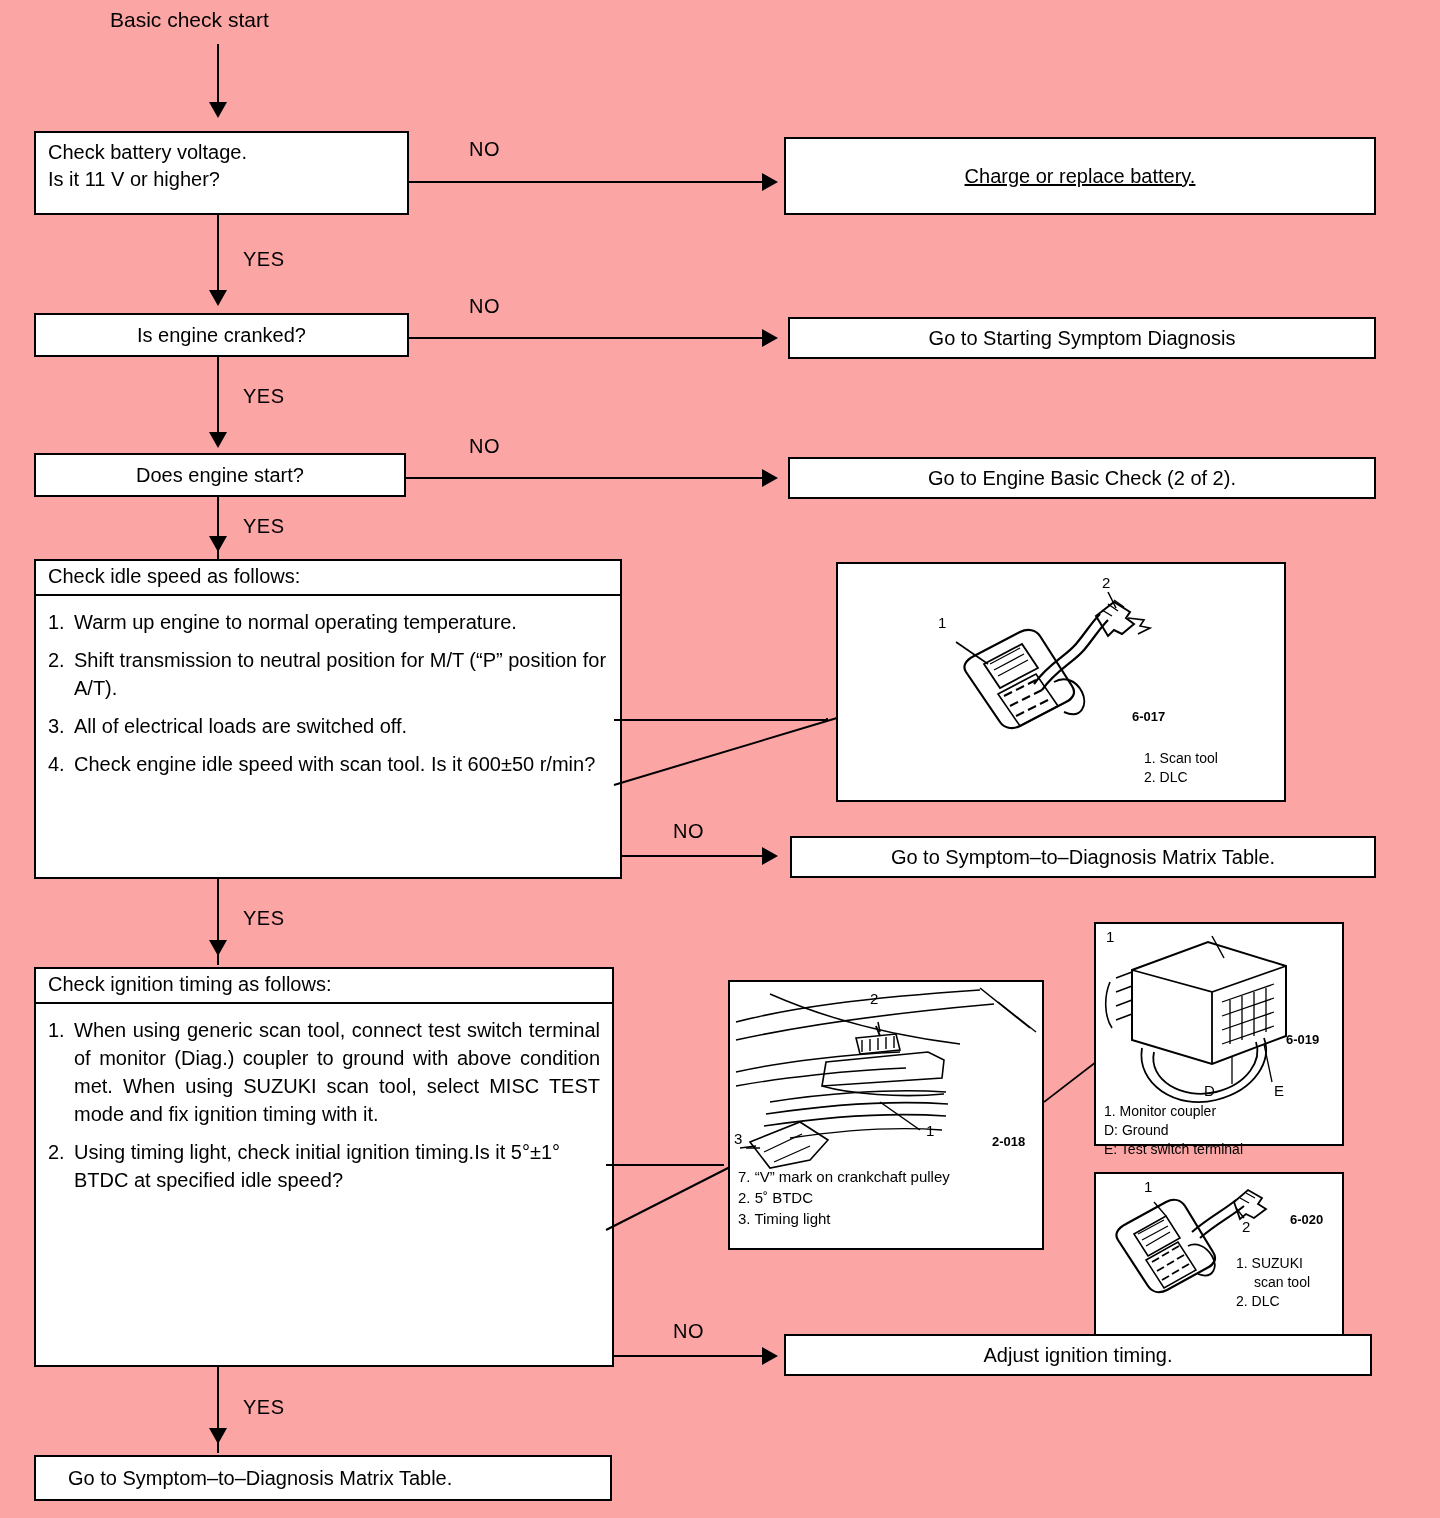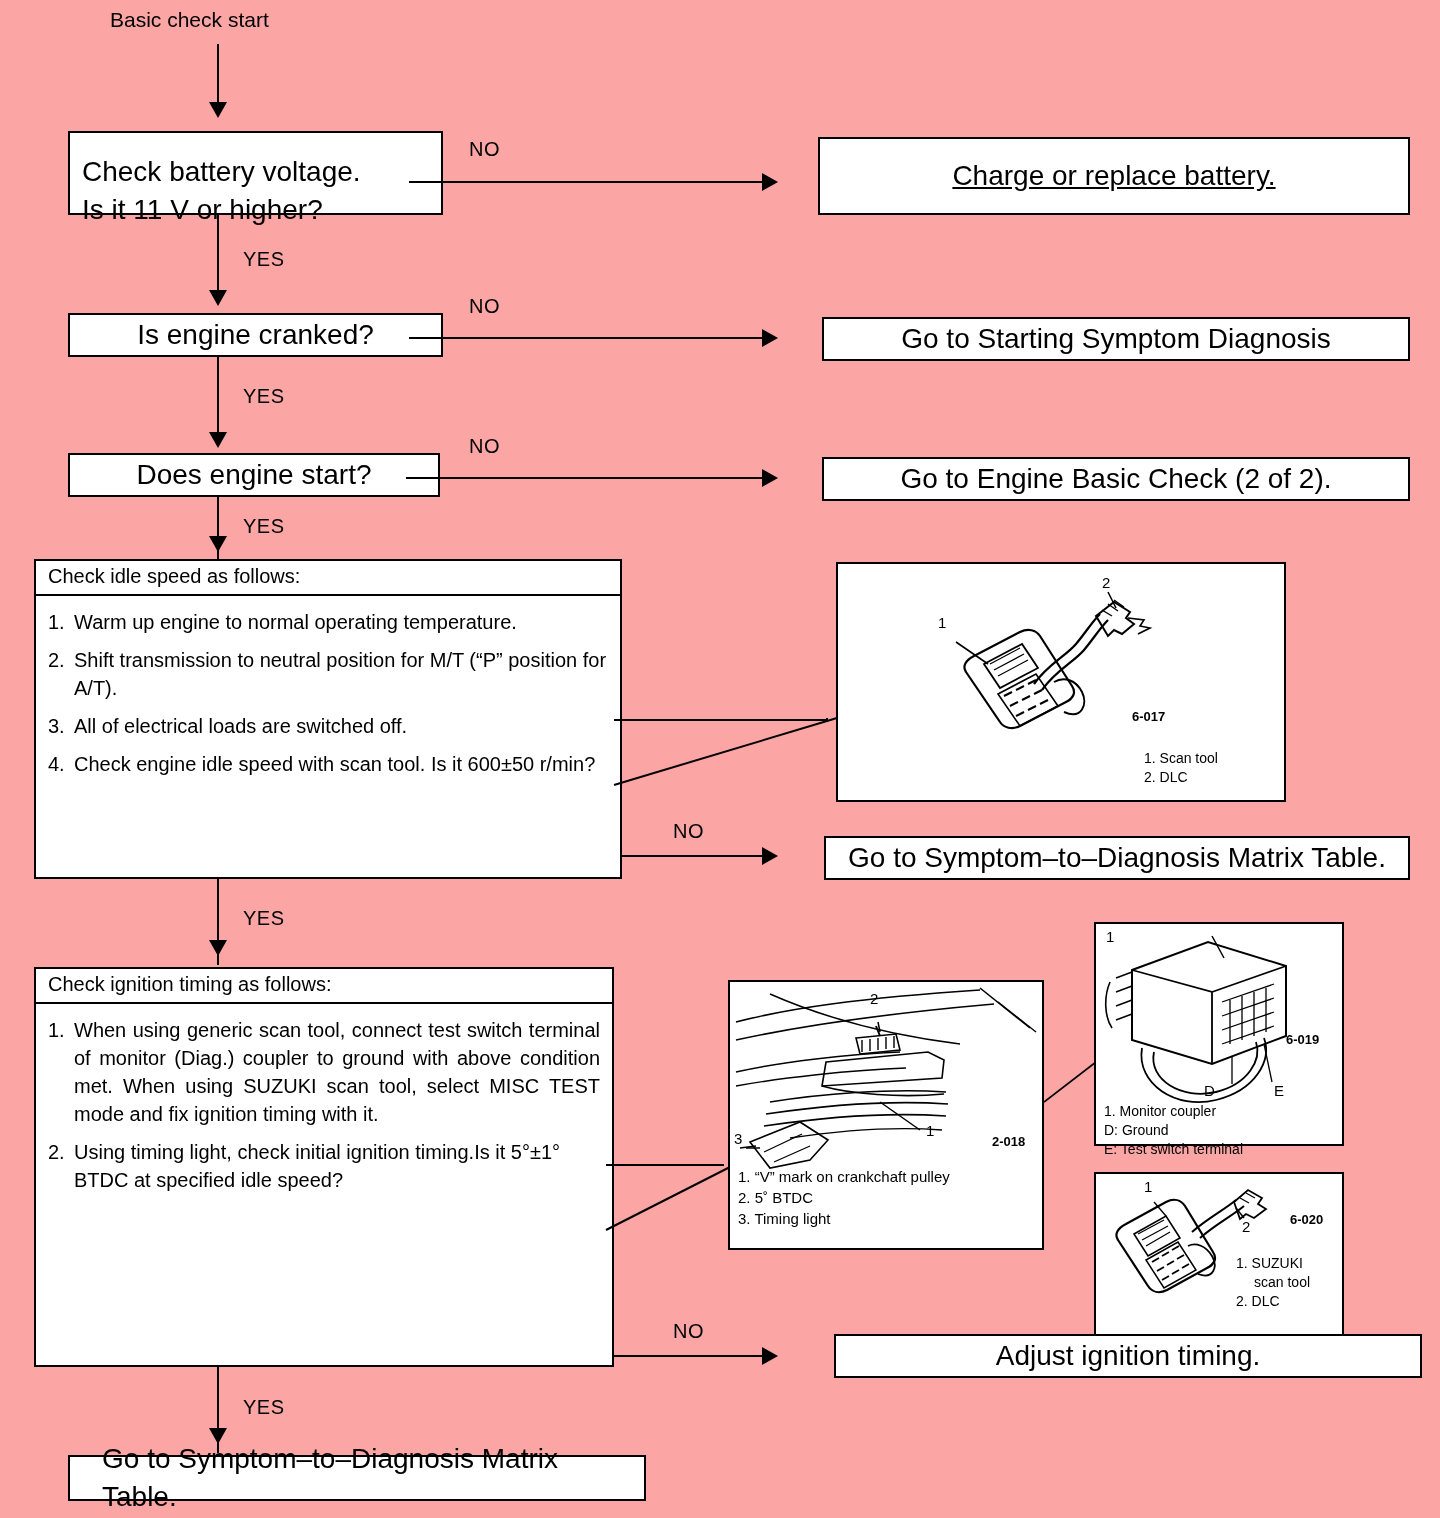--- a/index.html
+++ b/index.html
@@ -18,25 +18,24 @@
     overflow: hidden;
     background: #fca5a5;
   }
   .box {
     position: absolute;
     border: 2px solid #000;
     background: #fff;
     box-sizing: border-box;
   }
   .box-text {
-    font-size: 28px;
+    font-size: 20px;
     line-height: 1.35;
-    padding: 20px 12px;
+    padding: 6px 12px;
     box-sizing: border-box;
-    margin-left: 34px;
   }
   .center { text-align: center; }
   .label {
     position: absolute;
     font-size: 20px;
     letter-spacing: 0.5px;
   }
   .title {
     position: absolute;
     font-size: 21px;
@@ -291,21 +290,21 @@
 
       <path d="M148,40 L150,50" stroke="#000" stroke-width="1.5"></path>
       <path d="M190,148 L150,120" stroke="#000" stroke-width="1.5"></path>
       <path d="M30,166 L16,166" stroke="#000" stroke-width="1.5"></path>
     </svg>
     <div class="callout" style="left:140px; top:8px;">2</div>
     <div class="callout" style="left:196px; top:140px;">1</div>
     <div class="callout" style="left:4px; top:148px;">3</div>
     <div class="fig-code" style="left:262px; top:152px;">2-018</div>
     <div class="fig-caption" style="left:8px; top:184px;">
-      <div>1.  “V” mark on crankchaft pulley</div>
+      <div>7.  “V” mark on crankchaft pulley</div>
       <div>2.  5˚  BTDC</div>
       <div>3.  Timing light</div>
     </div>
   </div>
 
   <svg class="leader" style="left:1044px; top:1060px; width:56px; height:46px;">
     <polyline points="0,42 52,2" fill="none" stroke="#000" stroke-width="1.6"></polyline>
   </svg>
 
   <div class="fig" style="left:1094px; top:922px; width:250px; height:224px;">
@@ -367,21 +366,21 @@
       <div>1.  SUZUKI</div>
       <div style="padding-left:18px;">scan tool</div>
       <div>2.  DLC</div>
     </div>
   </div>
 
   <div class="hline" style="left:614px; top:1355px; width:152px;"></div>
   <div class="arrow-right" style="left:762px; top:1347px;"></div>
   <div class="label" style="left:673px; top:1320px;">NO</div>
 
-  <div class="box box-text center" style="left:800px; top:1334px; width:588px; height:42px; display:flex; align-items:center; justify-content:center;">
+  <div class="box box-text center" style="left:784px; top:1334px; width:588px; height:42px; display:flex; align-items:center; justify-content:center;">
     <div>Adjust ignition timing.</div>
   </div>
 
   <div class="vline" style="left:217px; top:1367px; height:86px;"></div>
   <div class="arrow-down" style="left:209px; top:1428px;"></div>
   <div class="label" style="left:243px; top:1396px;">YES</div>
 
   <div class="box box-text" style="left:34px; top:1455px; width:578px; height:46px; display:flex; align-items:center;">
     <div style="padding-left:20px;">Go to Symptom–to–Diagnosis Matrix Table.</div>
   </div>

